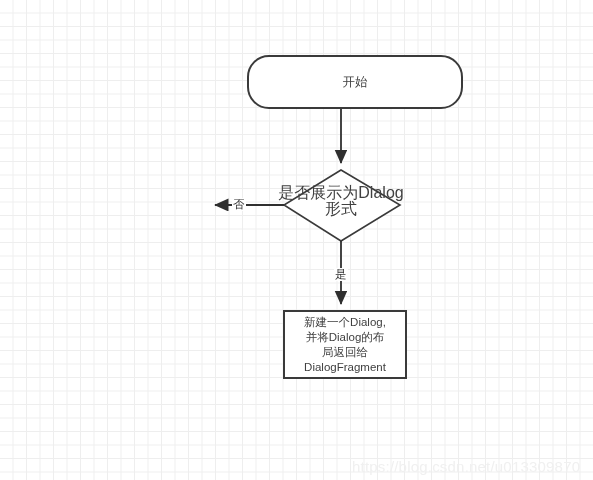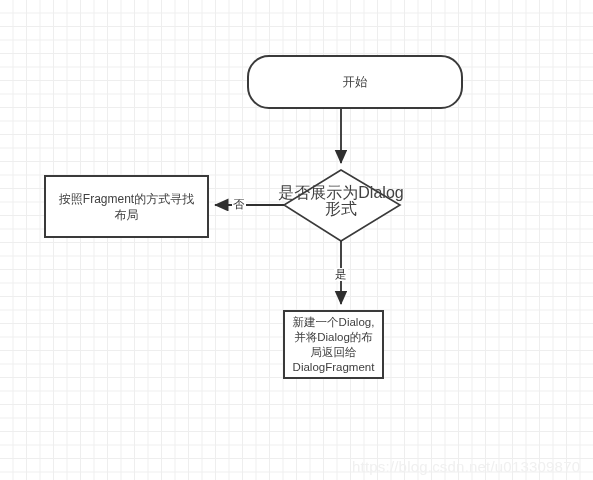--- a/index.html
+++ b/index.html
@@ -65,21 +65,21 @@
   #node-fragment {
     left: 44px;
     top: 175px;
     width: 165px;
     height: 63px;
   }
 
   #node-dialog {
     left: 283px;
     top: 310px;
-    width: 101px;
+    width: 124px;
     height: 69px;
     line-height: 15px;
     font-size: 11.5px;
   }
 
   .diamond-label {
     position: absolute;
     left: 275px;
     top: 185px;
     width: 132px;
@@ -140,22 +140,20 @@
     <line x1="284" y1="205" x2="215" y2="205" stroke="#2f2f2f" stroke-width="1.8" marker-end="url(#arrowhead)"></line>
 
     <line x1="341" y1="241" x2="341" y2="304" stroke="#2f2f2f" stroke-width="1.8" marker-end="url(#arrowhead)"></line>
   </svg>
 
   <div class="node-box" id="node-start">开始</div>
 
   <div class="diamond-label">是否展示为Dialog
 形式</div>
 
-  <div class="node-box" id="node-fragment">按照Fragment的方式寻找
-布局</div>
 
   <div class="node-box" id="node-dialog">新建一个Dialog,
 并将Dialog的布
 局返回给
 DialogFragment</div>
 
   <div class="edge-label" id="edge-label-no">否</div>
 
   <div class="edge-label" id="edge-label-yes">是</div>
 

